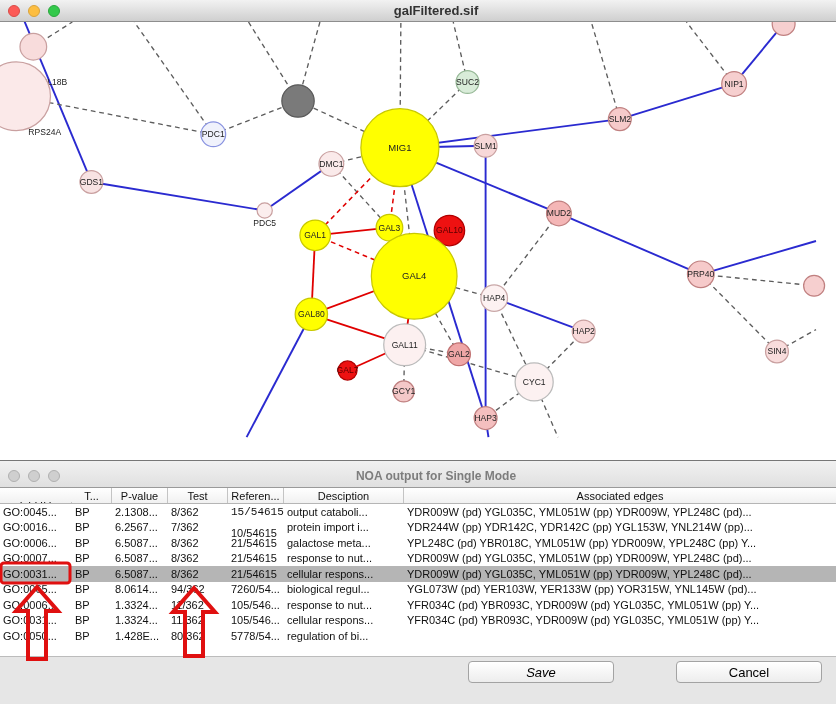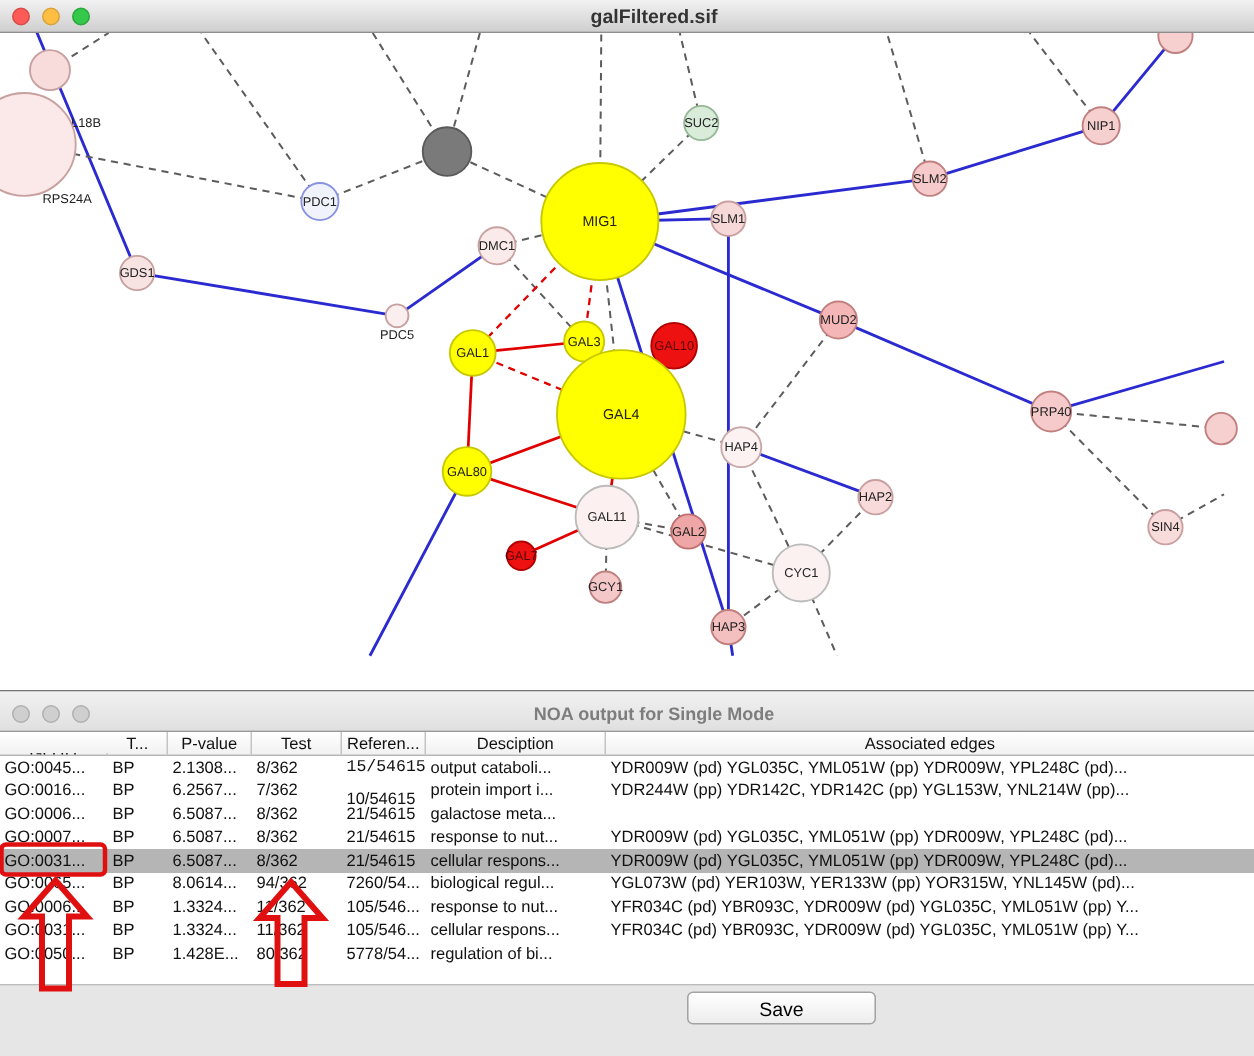--- a/index.html
+++ b/index.html
@@ -31,21 +31,21 @@
   .th{display:flex;align-items:center;justify-content:center;font-size:11px;color:#111;
       border-right:1px solid #c4c4c4;white-space:nowrap;overflow:hidden;}
   .tr{display:flex;height:15.5px;align-items:center;background:#fff;}
   .tr.selected{background:#b5b5b5;}
   .td{font-size:11px;color:#111;padding-left:3px;white-space:nowrap;overflow:hidden;}
   .annot{position:absolute;left:0;top:0;width:836px;height:244px;pointer-events:none;z-index:6;}
 
   .btn{position:absolute;top:200px;height:22px;border:1px solid #a3a3a3;border-radius:4px;
        background:linear-gradient(#ffffff,#ededed);font-size:13px;color:#000;
        box-shadow:0 1px 0 rgba(255,255,255,.7) inset;}
-  #save-btn{left:458px;width:126px;}
+  #save-btn{left:468px;width:146px;font-style:italic;}
   #cancel-btn{left:676px;width:146px;}
 </style>
 </head>
 <body>
 
 <div class="screen">
 
   <section class="win-top">
     <div class="titlebar active">
       <span class="lights">
@@ -209,20 +209,21 @@
             <div class="td" style="width: 120px; flex: 0 0 120px;">protein import i...</div>
             <div class="td" style="flex: 1 1 0%;">YDR244W (pp) YDR142C, YDR142C (pp) YGL153W, YNL214W (pp)...</div>
           </div>
           <div class="tr">
             <div class="td" style="width: 72px; flex: 0 0 72px;">GO:0006...</div>
             <div class="td" style="width: 40px; flex: 0 0 40px;">BP</div>
             <div class="td" style="width: 56px; flex: 0 0 56px;">6.5087...</div>
             <div class="td" style="width: 60px; flex: 0 0 60px;">8/362</div>
             <div class="td" style="width: 56px; flex: 0 0 56px;">21/54615</div>
             <div class="td" style="width: 120px; flex: 0 0 120px;">galactose meta...</div>
+            <div class="td" style="flex: 1 1 0%;">YPL248C (pd) YBR018C, YML051W (pp) YDR009W, YPL248C (pp) Y...</div>
           </div>
           <div class="tr">
             <div class="td" style="width: 72px; flex: 0 0 72px;">GO:0007...</div>
             <div class="td" style="width: 40px; flex: 0 0 40px;">BP</div>
             <div class="td" style="width: 56px; flex: 0 0 56px;">6.5087...</div>
             <div class="td" style="width: 60px; flex: 0 0 60px;">8/362</div>
             <div class="td" style="width: 56px; flex: 0 0 56px;">21/54615</div>
             <div class="td" style="width: 120px; flex: 0 0 120px;">response to nut...</div>
             <div class="td" style="flex: 1 1 0%;">YDR009W (pd) YGL035C, YML051W (pp) YDR009W, YPL248C (pd)...</div>
           </div>
@@ -273,14 +274,15 @@
         </div>
     </div>
 
     <svg class="annot" id="annot" width="836" height="244">
         <rect x="1" y="102" width="69" height="20" rx="3" fill="none" stroke="#e01010" stroke-width="3"></rect>
         <path d="M 37 126 L 58 150 L 46 150 L 46 198 L 28 198 L 28 150 L 16 150 Z" fill="none" stroke="#e01010" stroke-width="4"></path>
         <path d="M 194 127 L 215 151 L 203 151 L 203 195 L 185 195 L 185 151 L 173 151 Z" fill="none" stroke="#e01010" stroke-width="4"></path>
       </svg>
 
     <button class="btn" id="save-btn">Save</button>
+    <button class="btn" id="cancel-btn">Cancel</button>
   </section>
 </div>
 
 </body></html>

